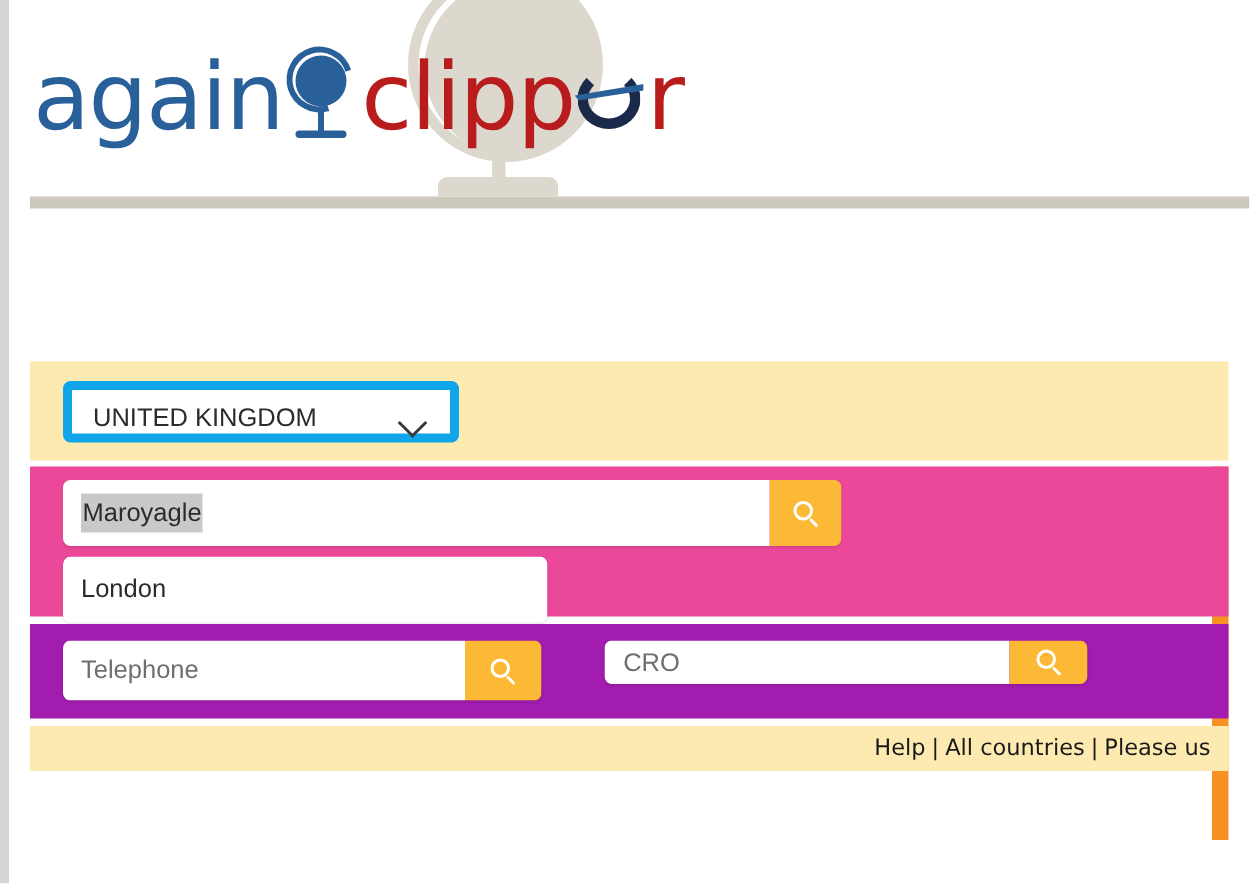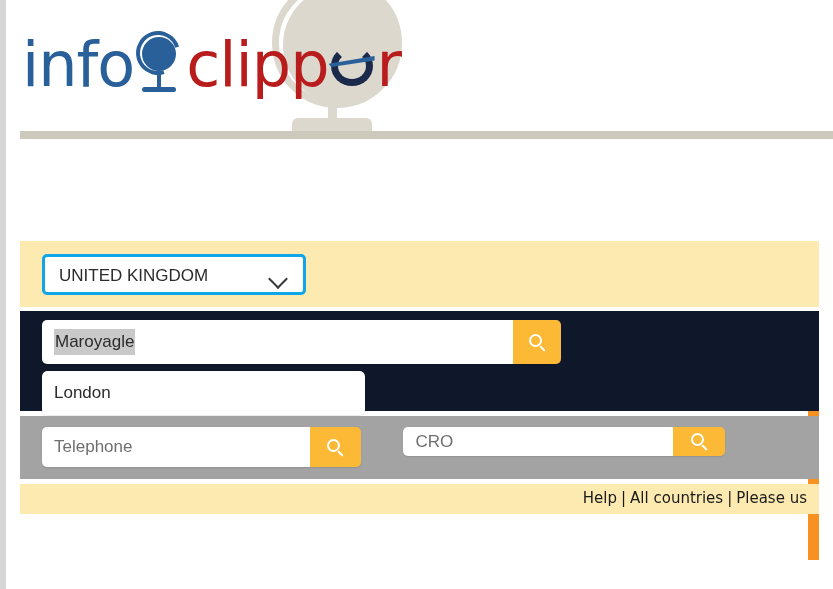--- a/index.html
+++ b/index.html
@@ -193,33 +193,33 @@
   .row {
     position: relative;
     box-sizing: border-box;
   }
   .row-country {
     background: #fdeab0;
     height: 66px;
     padding: 13px 0 0 22px;
   }
   .row-name {
-    background: #0f172a;
+    background: #ec4899;
     height: 100px;
     padding: 9px 0 0 22px;
     margin-top: 4px;
   }
   .row-duns {
     background: #fed758;
     height: 62px;
     padding: 11px 0 0 22px;
     margin-top: 5px;
   }
   .row-phone {
-    background: #a3a3a3;
+    background: #a21caf;
     height: 63px;
     padding: 11px 0 0 22px;
     margin-top: 5px;
   }
   .row-footer {
     background: #fdeab0;
     height: 30px;
     margin-top: 5px;
     text-align: right;
     padding: 5px 12px 0 0;
@@ -234,21 +234,21 @@
     background: #f79222;
   }
 
   
   .select-box {
     position: relative;
     display: inline-block;
     width: 264px;
     height: 41px;
     background: #ffffff;
-    border: 3px solid #0ea5e9;
+    border: 6px solid #0ea5e9;
     border-radius: 5px;
     box-sizing: border-box;
   }
   .select-value {
     position: absolute;
     left: 14px; top: 9px;
     font-size: 17px;
     color: #2b2b2b;
     font-family: "Liberation Sans", sans-serif;
   }
@@ -369,21 +369,21 @@
 
 <div class="page">
 
   <div class="header">
     <div class="globe-watermark-ring"></div>
     <div class="globe-watermark"></div>
     <div class="globe-watermark-stand"></div>
     <div class="globe-watermark-base"></div>
 
     <div class="logo">
-      <span class="logo-info">info</span>
+      <span class="logo-info">again</span>
       <span class="logo-globe">
         <span class="lg-ring"></span>
         <span class="lg-ball"></span>
         <span class="lg-stem"></span>
         <span class="lg-foot"></span>
       </span>
       <span class="logo-clipper">clipp</span>
       <span class="logo-e">
         <span class="le-ring"></span>
         <span class="le-sail"></span>

